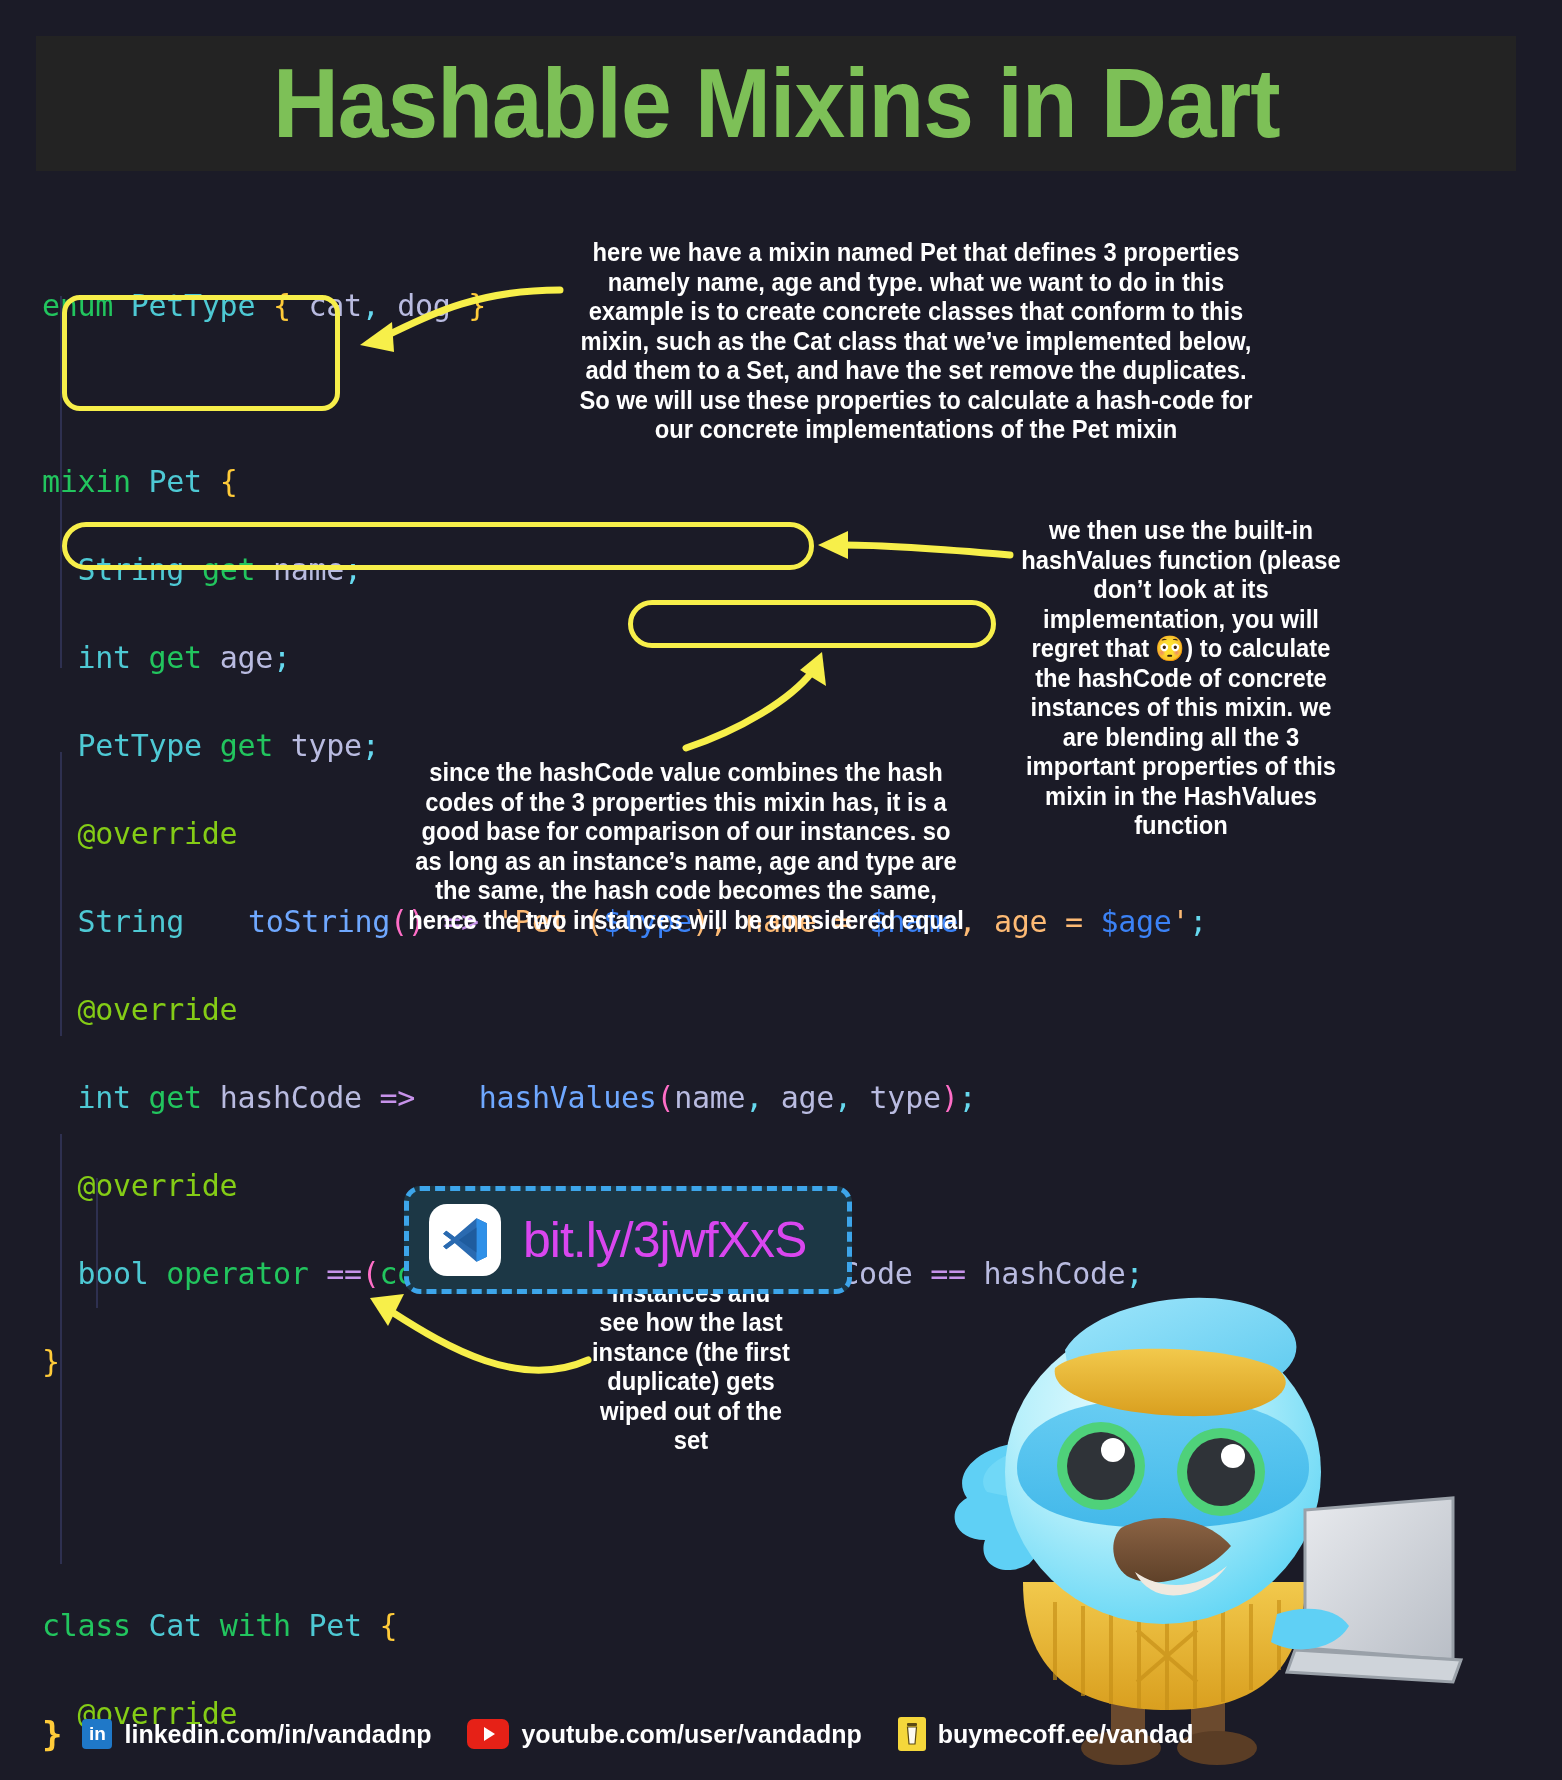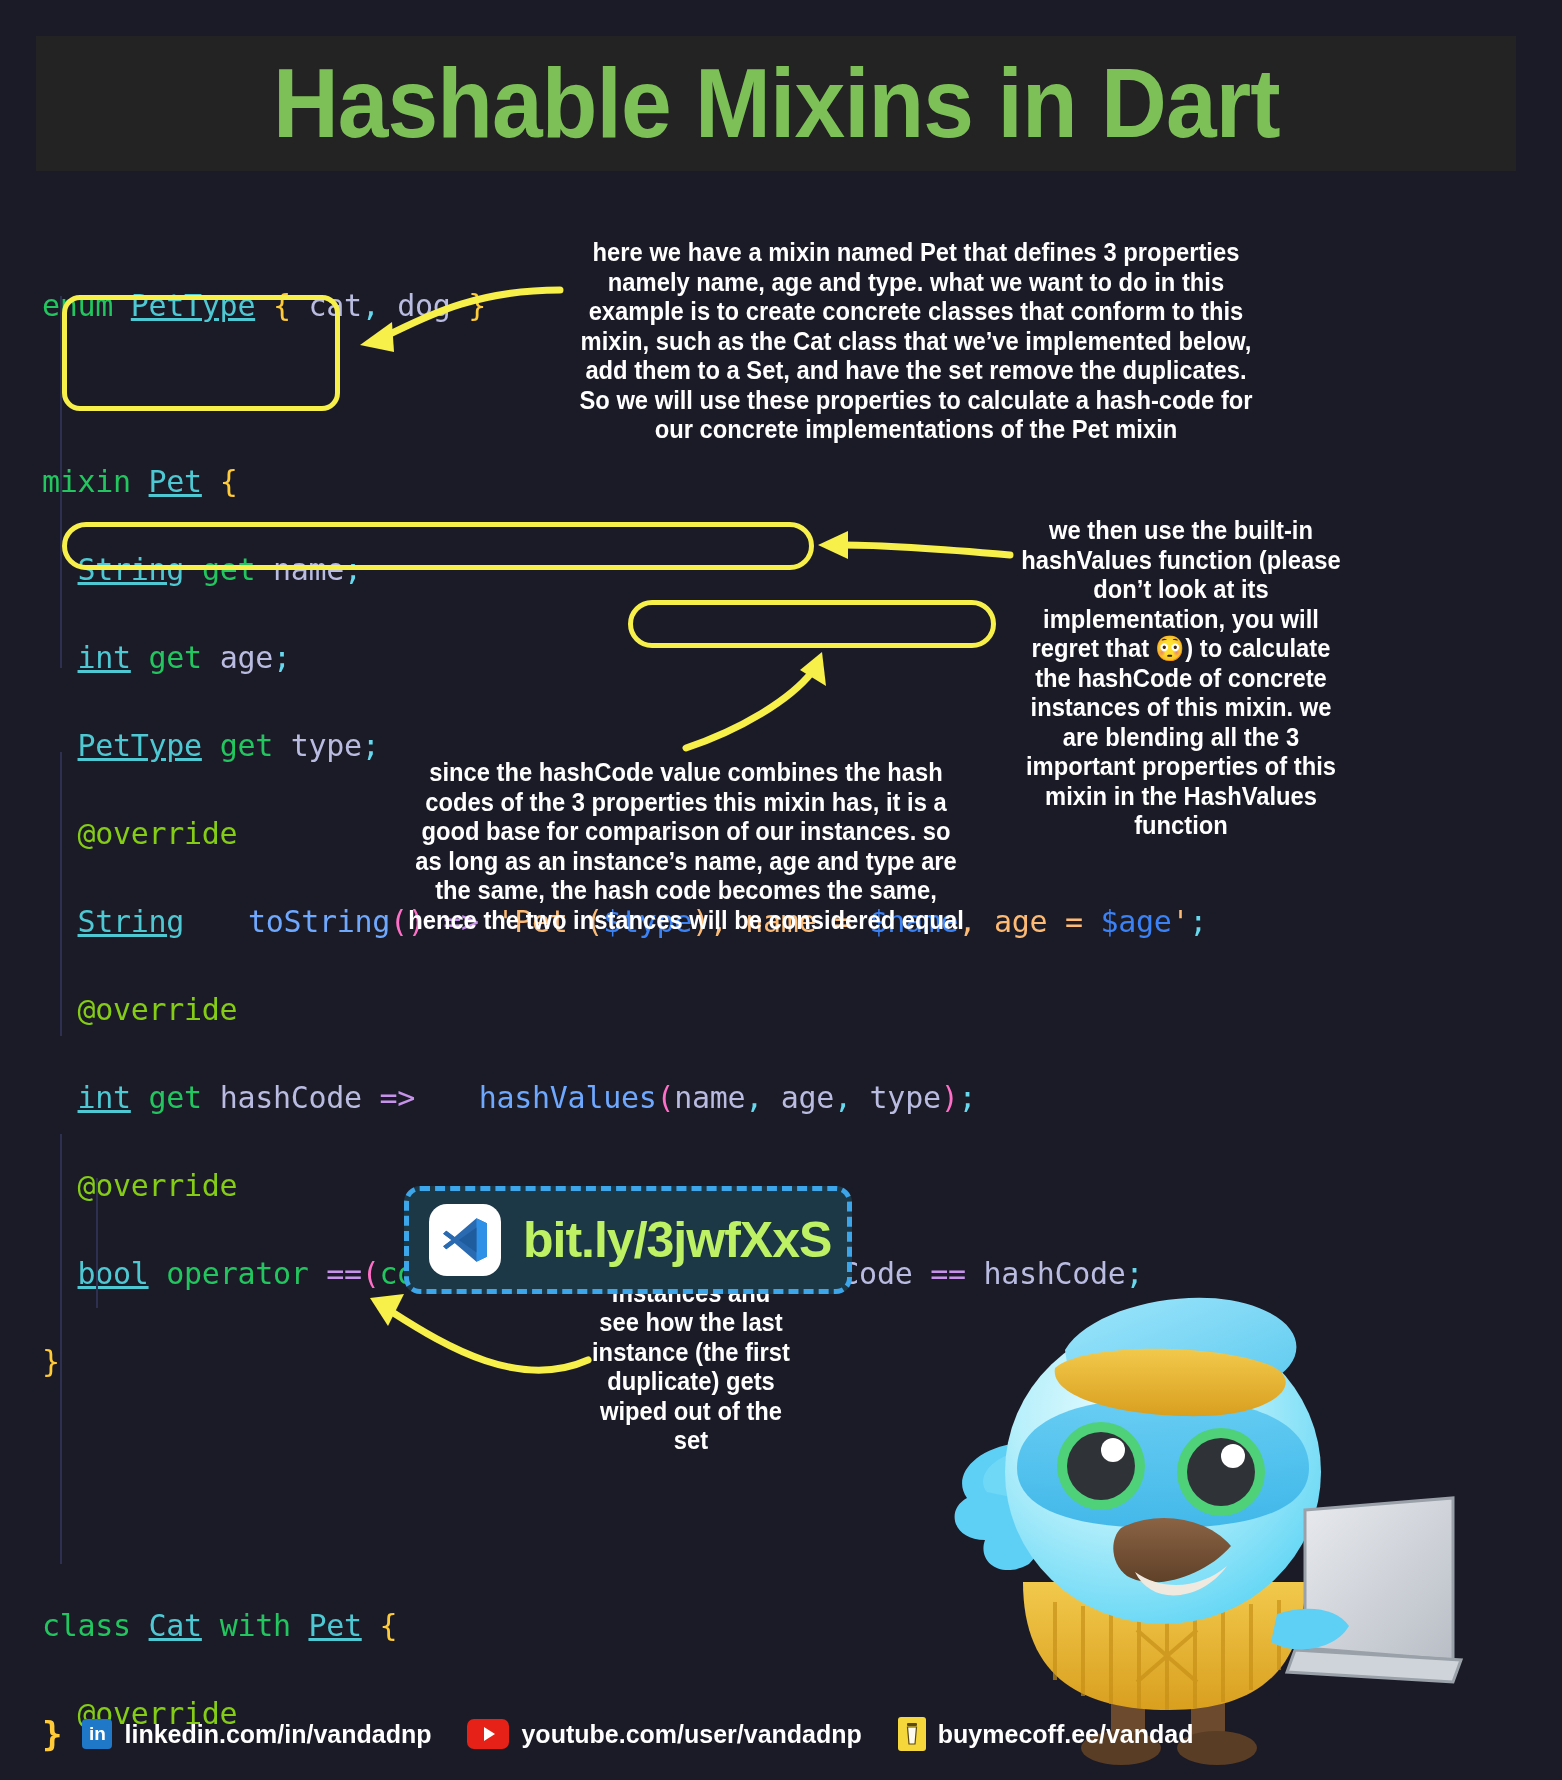--- a/index.html
+++ b/index.html
@@ -45,21 +45,21 @@
     font-size: 30px;
     line-height: 44px;
     white-space: pre;
     color: #b9bbe0;
     letter-spacing: -0.3px;
   }
   .ln { height: 44px; }
   .blank { height: 44px; }
 
   .kw   { color: #22c55e; } 
-  .typ  { color: #4ec9d4; text-decoration: underline; }            
+  .typ  { color: #4ec9d4; }            
   .id   { color: #b9bbe0; }            
   .br   { color: #ffcb39; }            
   .pn   { color: #ff6ec7; }            
   .fn   { color: #6fa8ff; margin-left: 46px; }            
   .str  { color: #fdba74; }            
   .intp { color: #3b82f6; text-align: right; }            
   .ann  { color: #84cc16; }
   .sem  { color: #66d9ef; }            
   .op   { color: #c792ea; }
 
@@ -107,23 +107,23 @@
     gap: 22px;
   }
   .vsc-icon {
     width: 72px; height: 72px;
     background: #ffffff;
     border-radius: 18px;
     display: flex; align-items: center; justify-content: center;
     flex: none;
   }
   .badge-text {
-    color: #bef264;
+    color: #d946ef;
     font-family: "Liberation Sans", sans-serif;
-    font-weight: bold;
+    font-weight: normal;
     font-size: 50px;
     letter-spacing: -1px;
   }
 
   
   .footer {
     position: absolute;
     left: 42px;
     bottom: 26px;
     display: flex;

